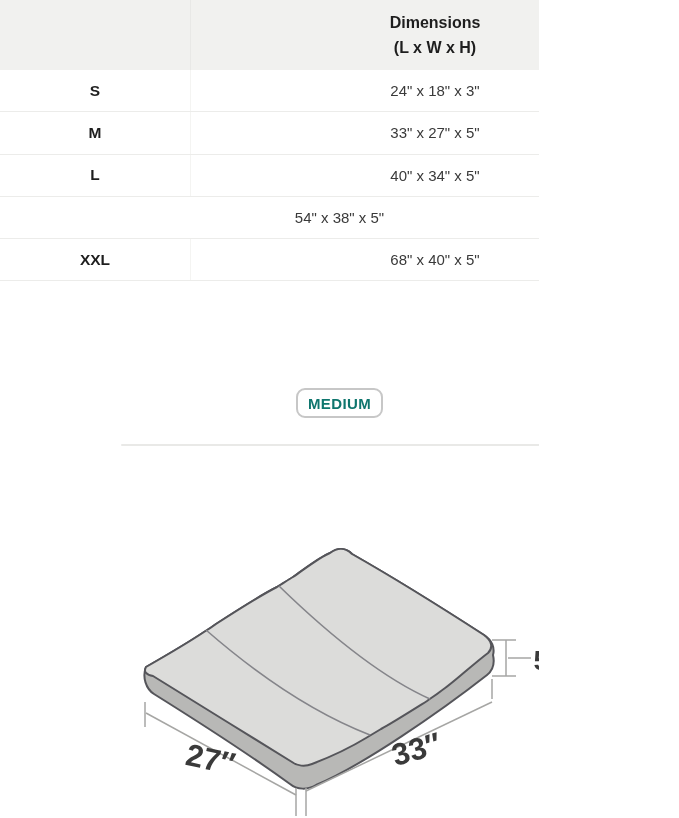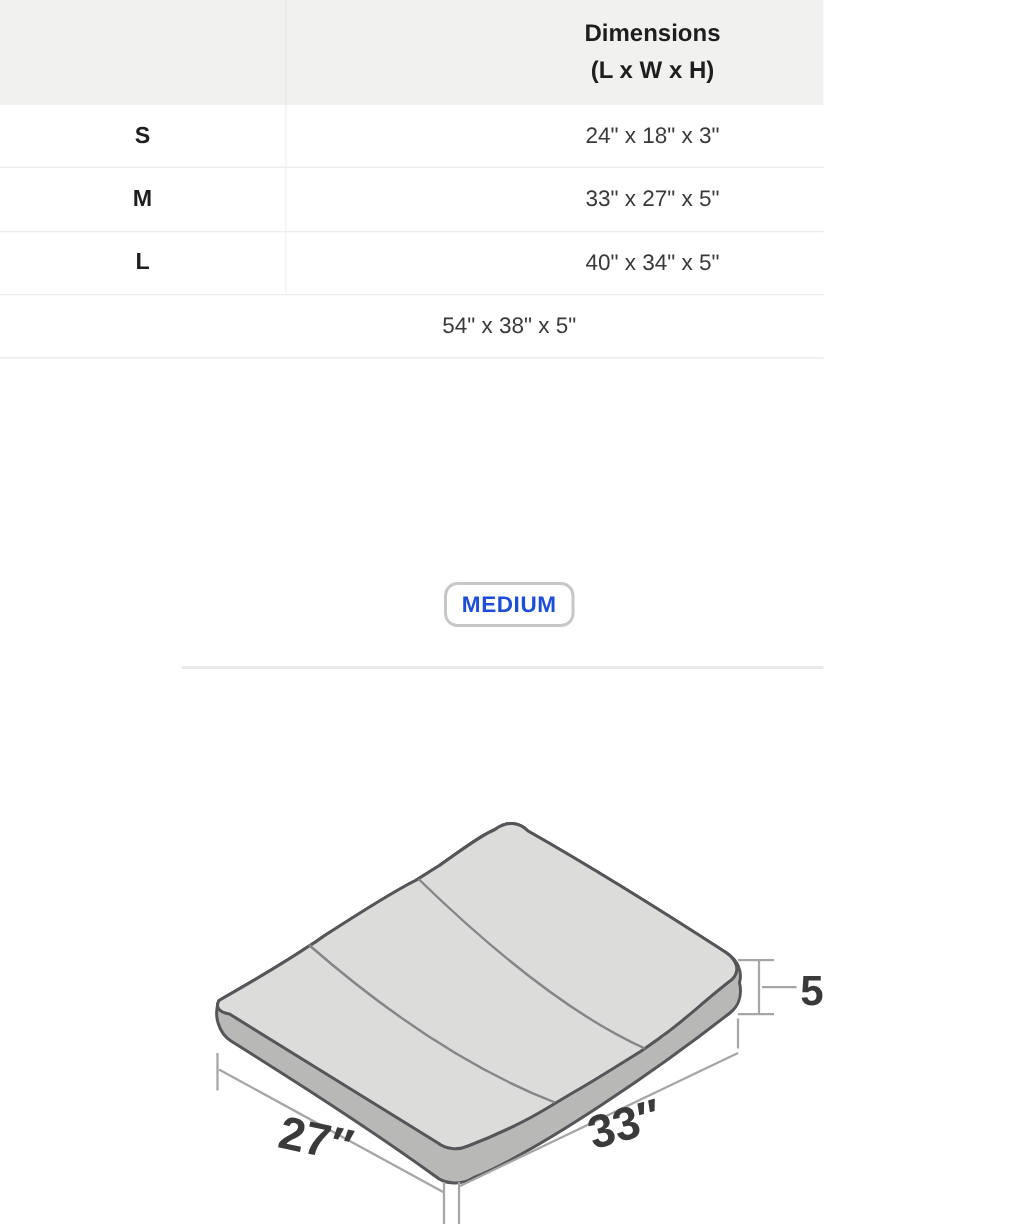--- a/index.html
+++ b/index.html
@@ -1,19 +1,18 @@
 <!DOCTYPE html>
 <html><head>
 <meta charset="utf-8">
 <style>
   html,body{margin:0;padding:0;background:#ffffff;}
   .canvas{
     position:relative;width:539px;height:818px;background:#ffffff;overflow:hidden;
     font-family:"Liberation Sans","DejaVu Sans",sans-serif;
-    padding-left:10px;
   }
   
   .size-table{position:absolute;top:0;left:0;width:679px;}
   .thead{display:flex;height:70px;background:#f1f1ef;}
   .thead .c1{width:190px;border-right:1px solid rgba(0,0,0,0.035);}
   .thead .c2{
     flex:1;display:flex;flex-direction:column;align-items:center;justify-content:center;
     font-weight:bold;font-size:16px;color:#1e1e1e;line-height:25px;
   }
   .trow{display:flex;height:41.3px;background:#ffffff;border-bottom:1px solid #ececea;}
@@ -23,21 +22,21 @@
   }
   .trow .c2{
     flex:1;display:flex;align-items:center;justify-content:center;
     font-size:15px;color:#3a3a3a;
   }
   
   .size-btn{
     position:absolute;left:296px;top:388px;width:87px;height:30px;box-sizing:border-box;
     background:#ffffff;border:2px solid #c7c7c7;border-radius:9px;
     display:flex;align-items:center;justify-content:center;
-    font-weight:bold;font-size:15px;color:#1d4ed8;letter-spacing:0.4px;
+    font-weight:bold;font-size:15px;color:#0f766e;letter-spacing:0.4px;
     font-family:inherit;cursor:pointer;padding:0;
   }
   
   .hr{
     position:absolute;left:121px;top:444px;width:438px;height:2px;
     background:#e9e9e7;border-radius:1px;
   }
   
   .diagram{position:absolute;left:0;top:523px;}
   .dim-label{
@@ -65,20 +64,24 @@
     <div class="trow">
       <div class="c1">M</div>
       <div class="c2">33" x 27" x 5"</div>
     </div>
     <div class="trow">
       <div class="c1">L</div>
       <div class="c2">40" x 34" x 5"</div>
     </div>
     <div class="trow">
       <div class="c2">54" x 38" x 5"</div>
+    </div>
+    <div class="trow">
+      <div class="c1">XXL</div>
+      <div class="c2">68" x 40" x 5"</div>
     </div>
   </div>
 
   <button class="size-btn">MEDIUM</button>
 
   <div class="hr"></div>
 
   <svg class="diagram" width="679" height="295" viewBox="0 0 679 295" xmlns="http://www.w3.org/2000/svg">
 
     <path d="M 146,144

